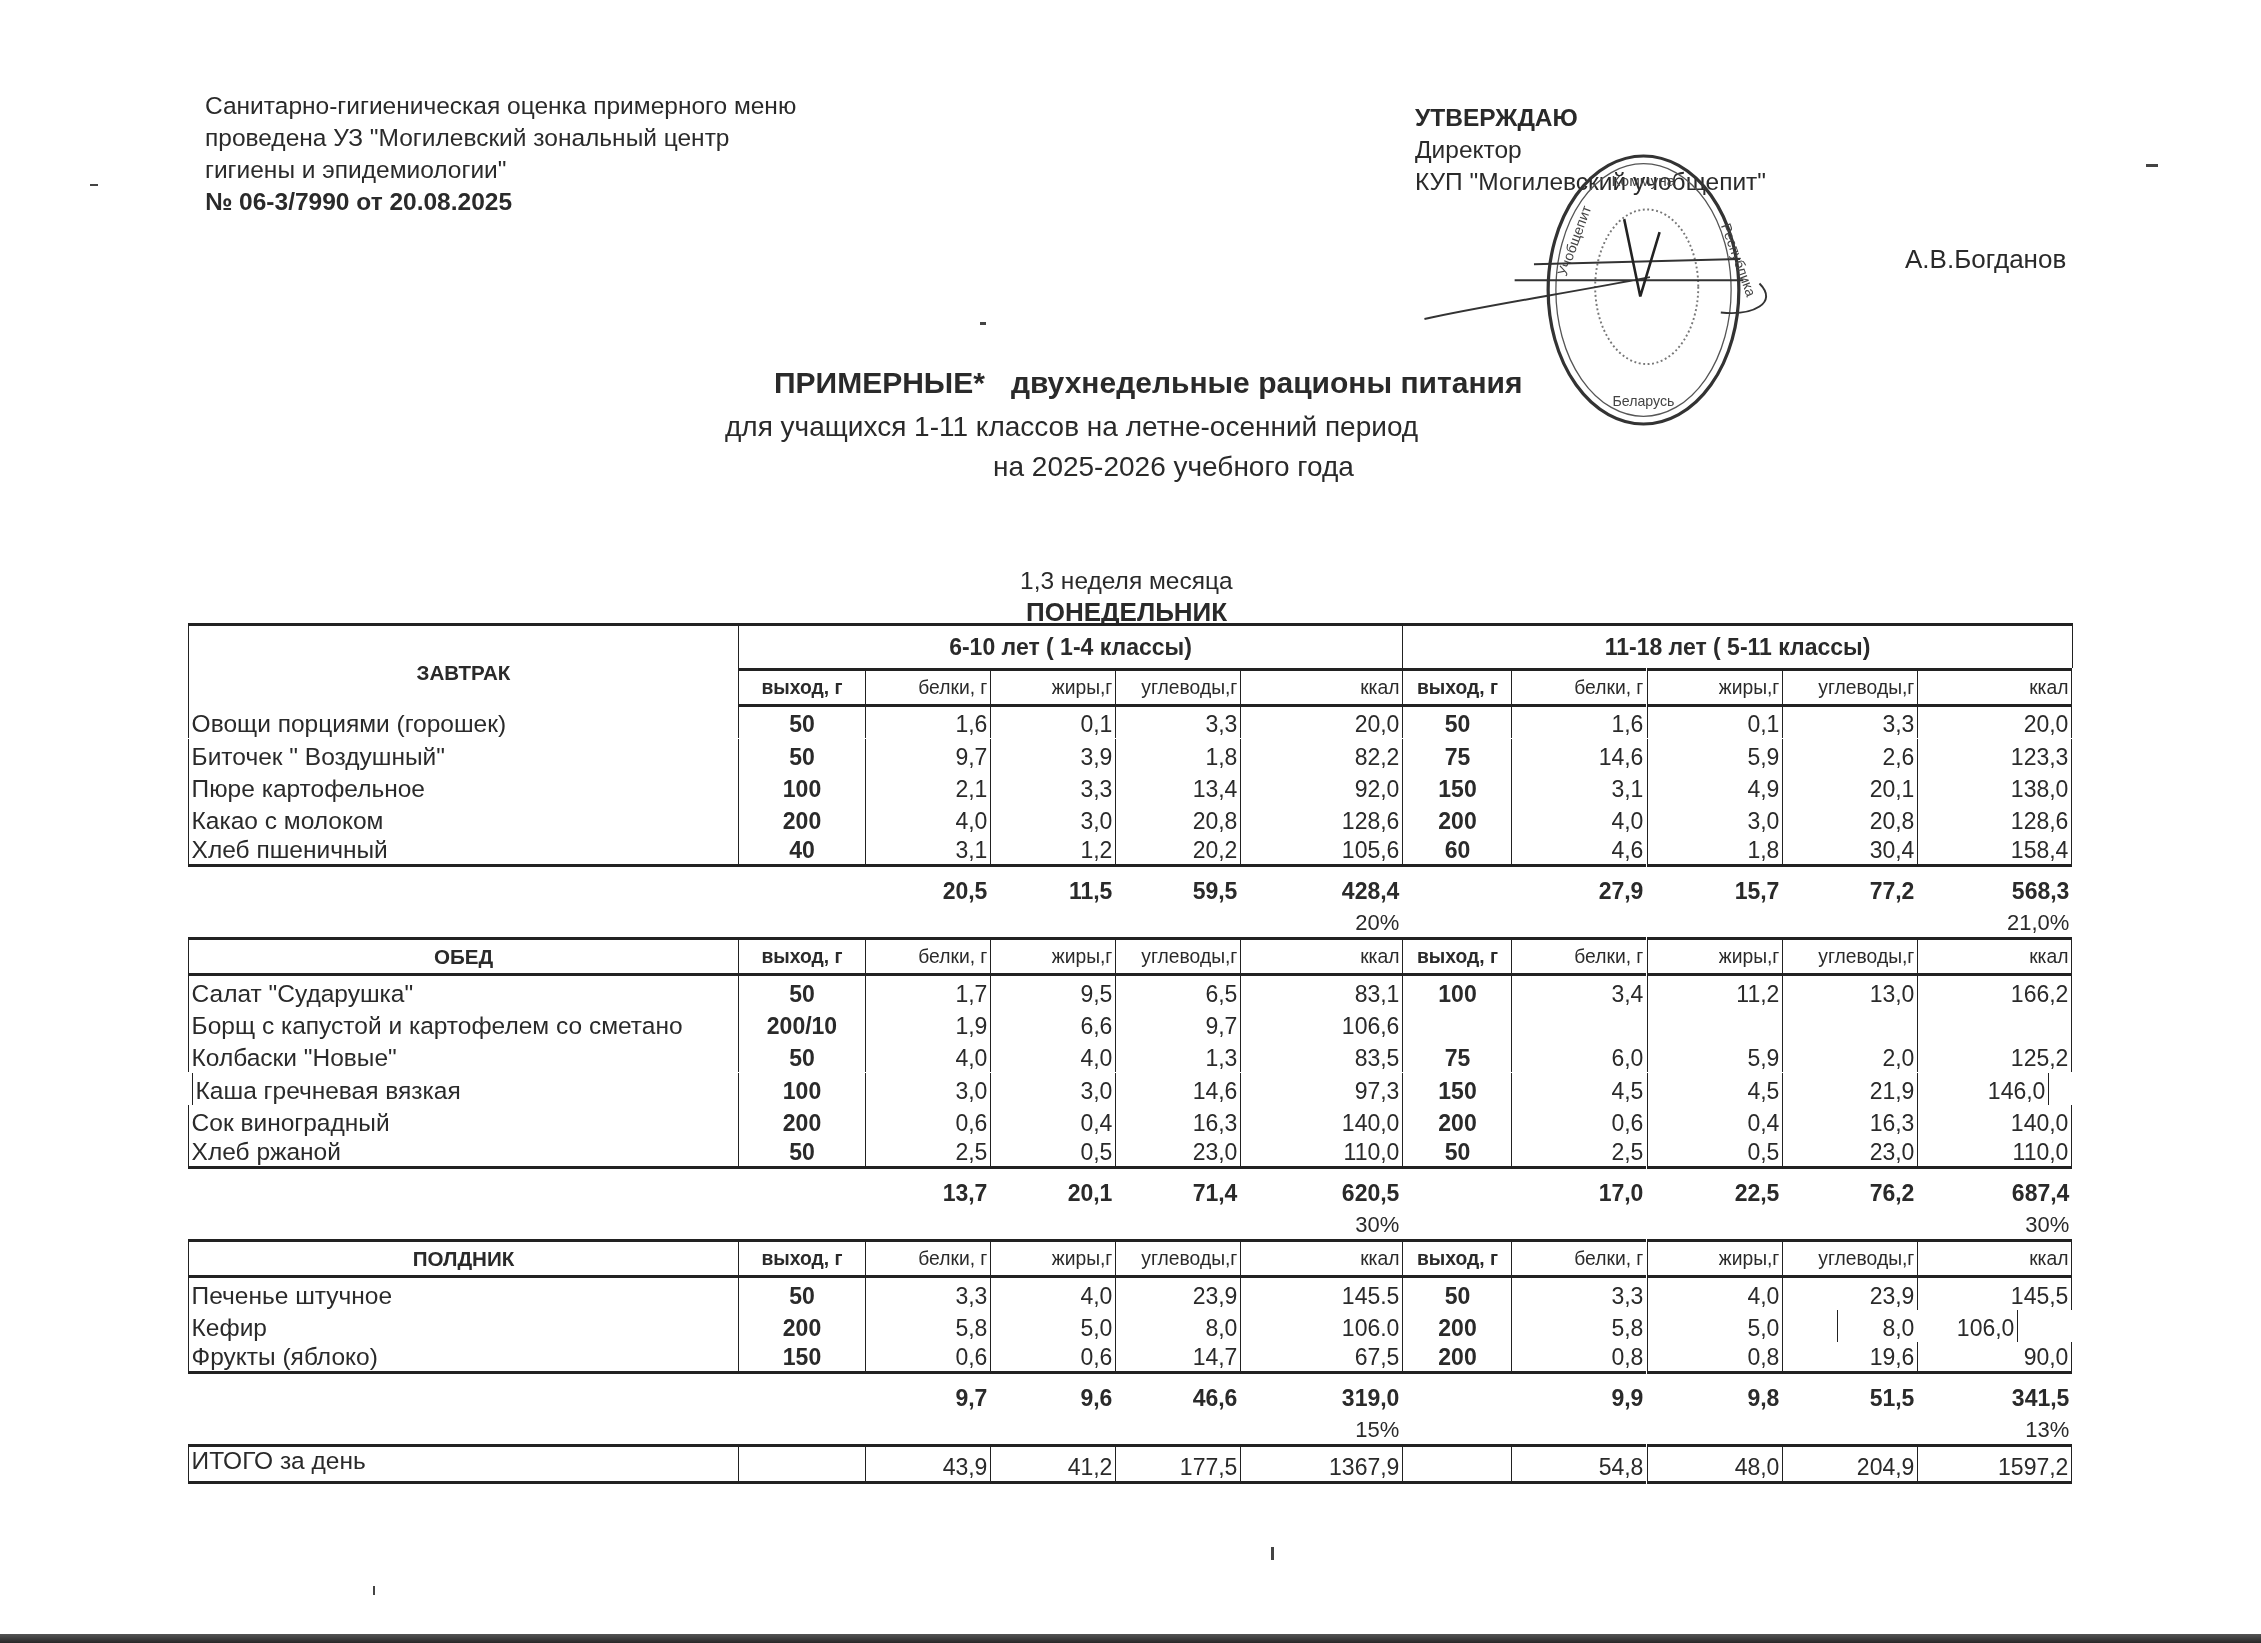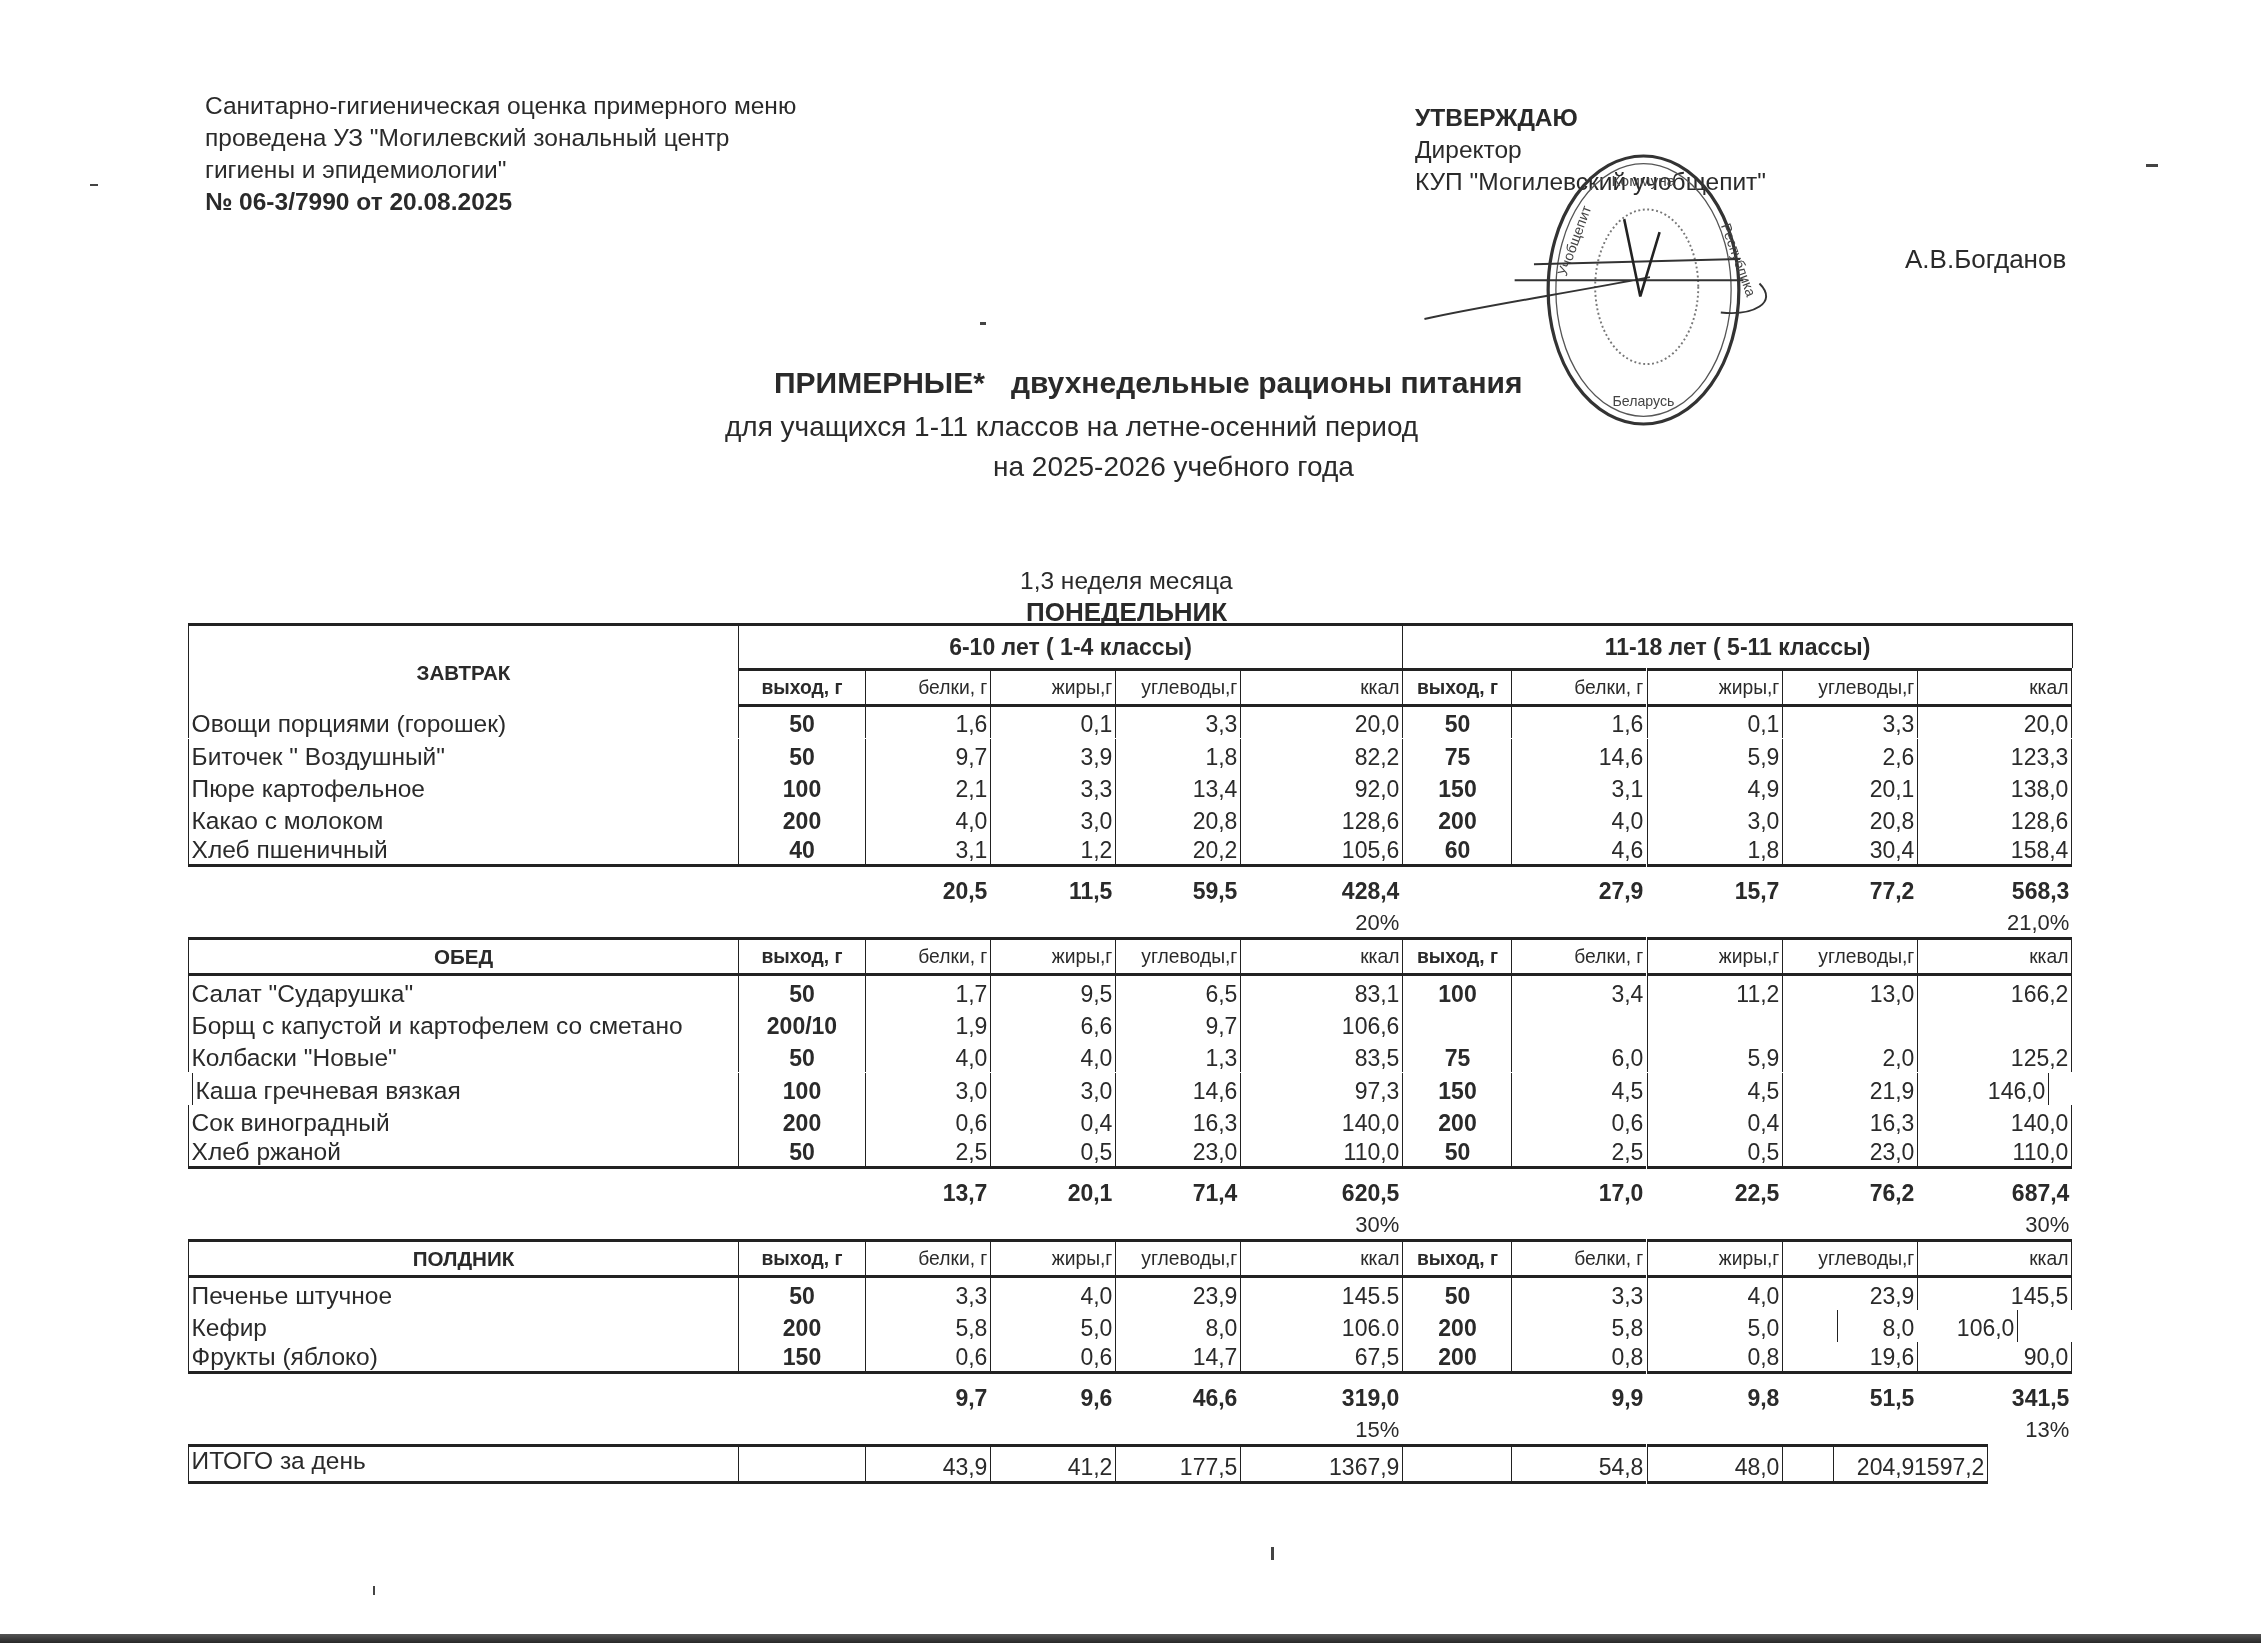--- a/index.html
+++ b/index.html
@@ -352,21 +352,21 @@
       <div class="cell name bl bt bb" style="left: 0px; width: 550px; align-items: flex-start;">ИТОГО за день</div>
       <div class="cell num bl bt bb" style="left: 550px; width: 127px;"></div>
       <div class="cell num bl bt bb" style="left: 677px; width: 125px;">43,9</div>
       <div class="cell num bl bt bb" style="left: 802px; width: 125px;">41,2</div>
       <div class="cell num bl bt bb" style="left: 927px; width: 125px;">177,5</div>
       <div class="cell num bl bt bb" style="left: 1052px; width: 162px;">1367,9</div>
       <div class="cell num bl bt bb" style="left: 1214px; width: 110px;"></div>
       <div class="cell num bl bt bb" style="left: 1323px; width: 135px;">54,8</div>
       <div class="cell num bl bt bb" style="left: 1459px; width: 135px;">48,0</div>
       <div class="cell num bl bt bb" style="left: 1594px; width: 135px;">204,9</div>
-      <div class="cell num bl bt bb br" style="left: 1645px; width: 155px;">1597,2</div>
+      <div class="cell num bl bt bb br" style="left: 1729px; width: 155px;">1597,2</div>
     </div>
   </div>
 
 <div class="abs scanbar"></div>
 <div class="speck" style="left:1271px; top:1547px; width:2.6px; height:13px;"></div>
 <div class="speck" style="left:373px; top:1586px; width:1.9px; height:9px;"></div>
 <div class="speck" style="left:90px; top:184px; width:7.7px; height:1.9px;"></div>
 <div class="speck" style="left:980px; top:322px; width:6.4px; height:2.6px;"></div>
 <div class="speck" style="left:2146px; top:164px; width:11.6px; height:2.6px;"></div>
 

